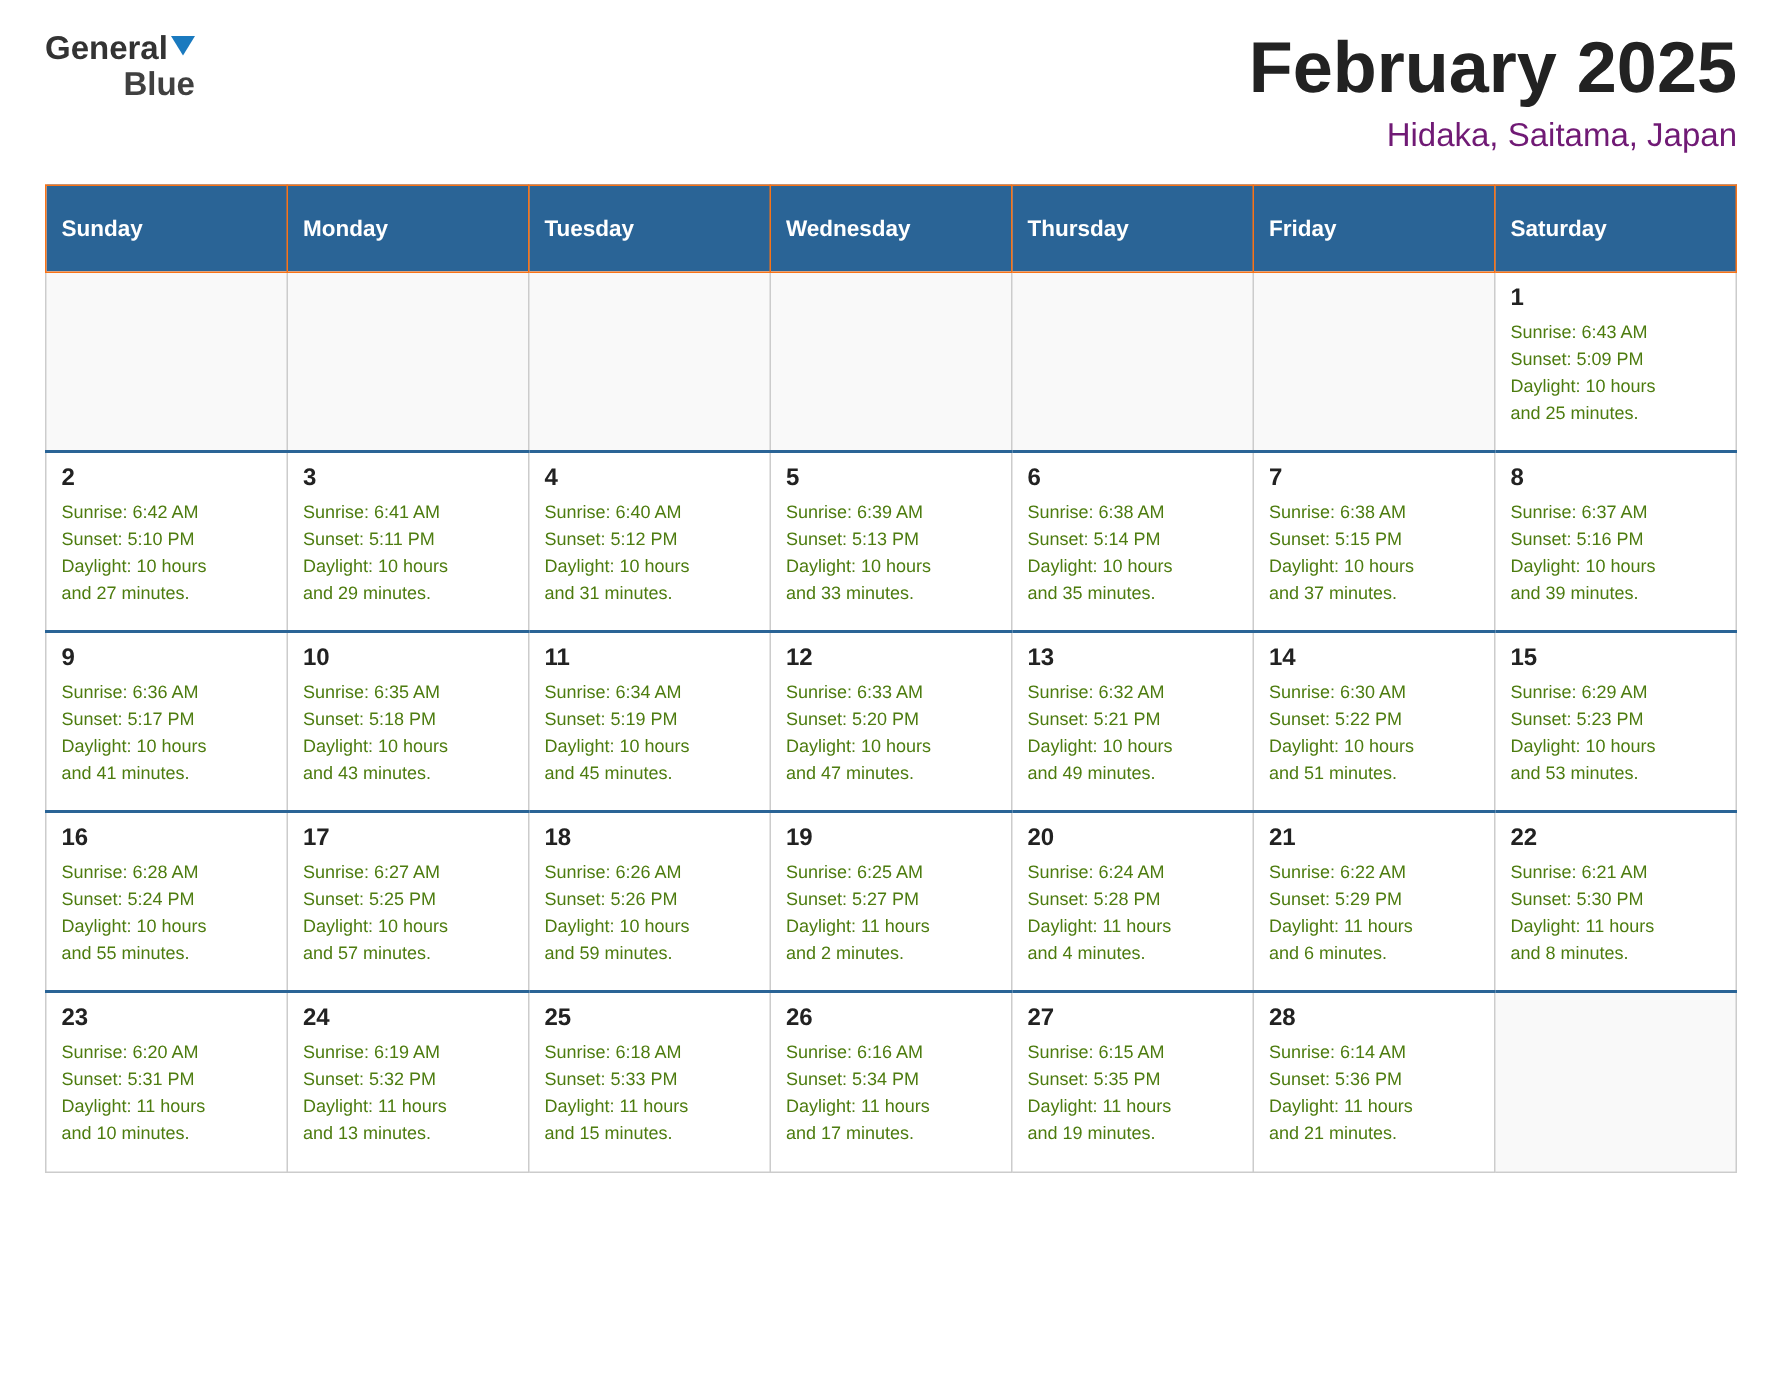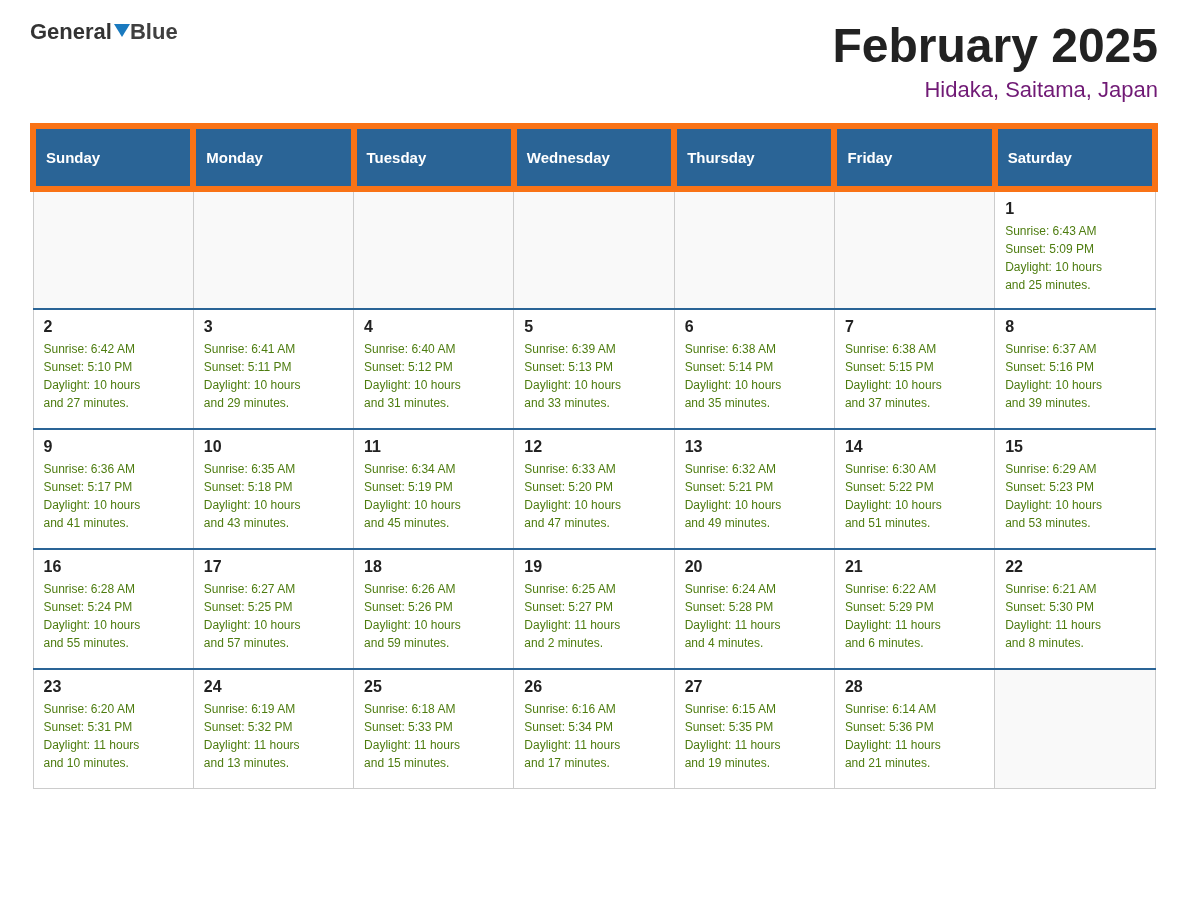--- a/index.html
+++ b/index.html
@@ -12,20 +12,21 @@
       padding: 20px 30px;
     }
     .header {
       display: flex;
       justify-content: space-between;
       align-items: flex-start;
       margin-bottom: 20px;
     }
     .logo {
       display: flex;
+      flex-direction: column;
       align-items: flex-end;
     }
     .logo-general {
       font-size: 22px;
       font-weight: bold;
       color: #333;
       line-height: 1.1;
     }
     .logo-blue {
       font-size: 22px;
@@ -64,21 +65,21 @@
       border-collapse: collapse;
       table-layout: fixed;
     }
     .calendar-table thead tr th {
       background-color: #2a6496;
       color: #fff;
       font-size: 15px;
       font-weight: bold;
       padding: 20px 10px;
       text-align: left;
-      border: 6px solid #f97316;
+      border: 1px solid #f97316;
     }
     .calendar-table tbody tr td {
       vertical-align: top;
       border: 1px solid #ccc;
       padding: 8px 10px;
       height: 120px;
       font-size: 13px;
       color: #333;
     }
     .calendar-table tbody tr td.empty {

